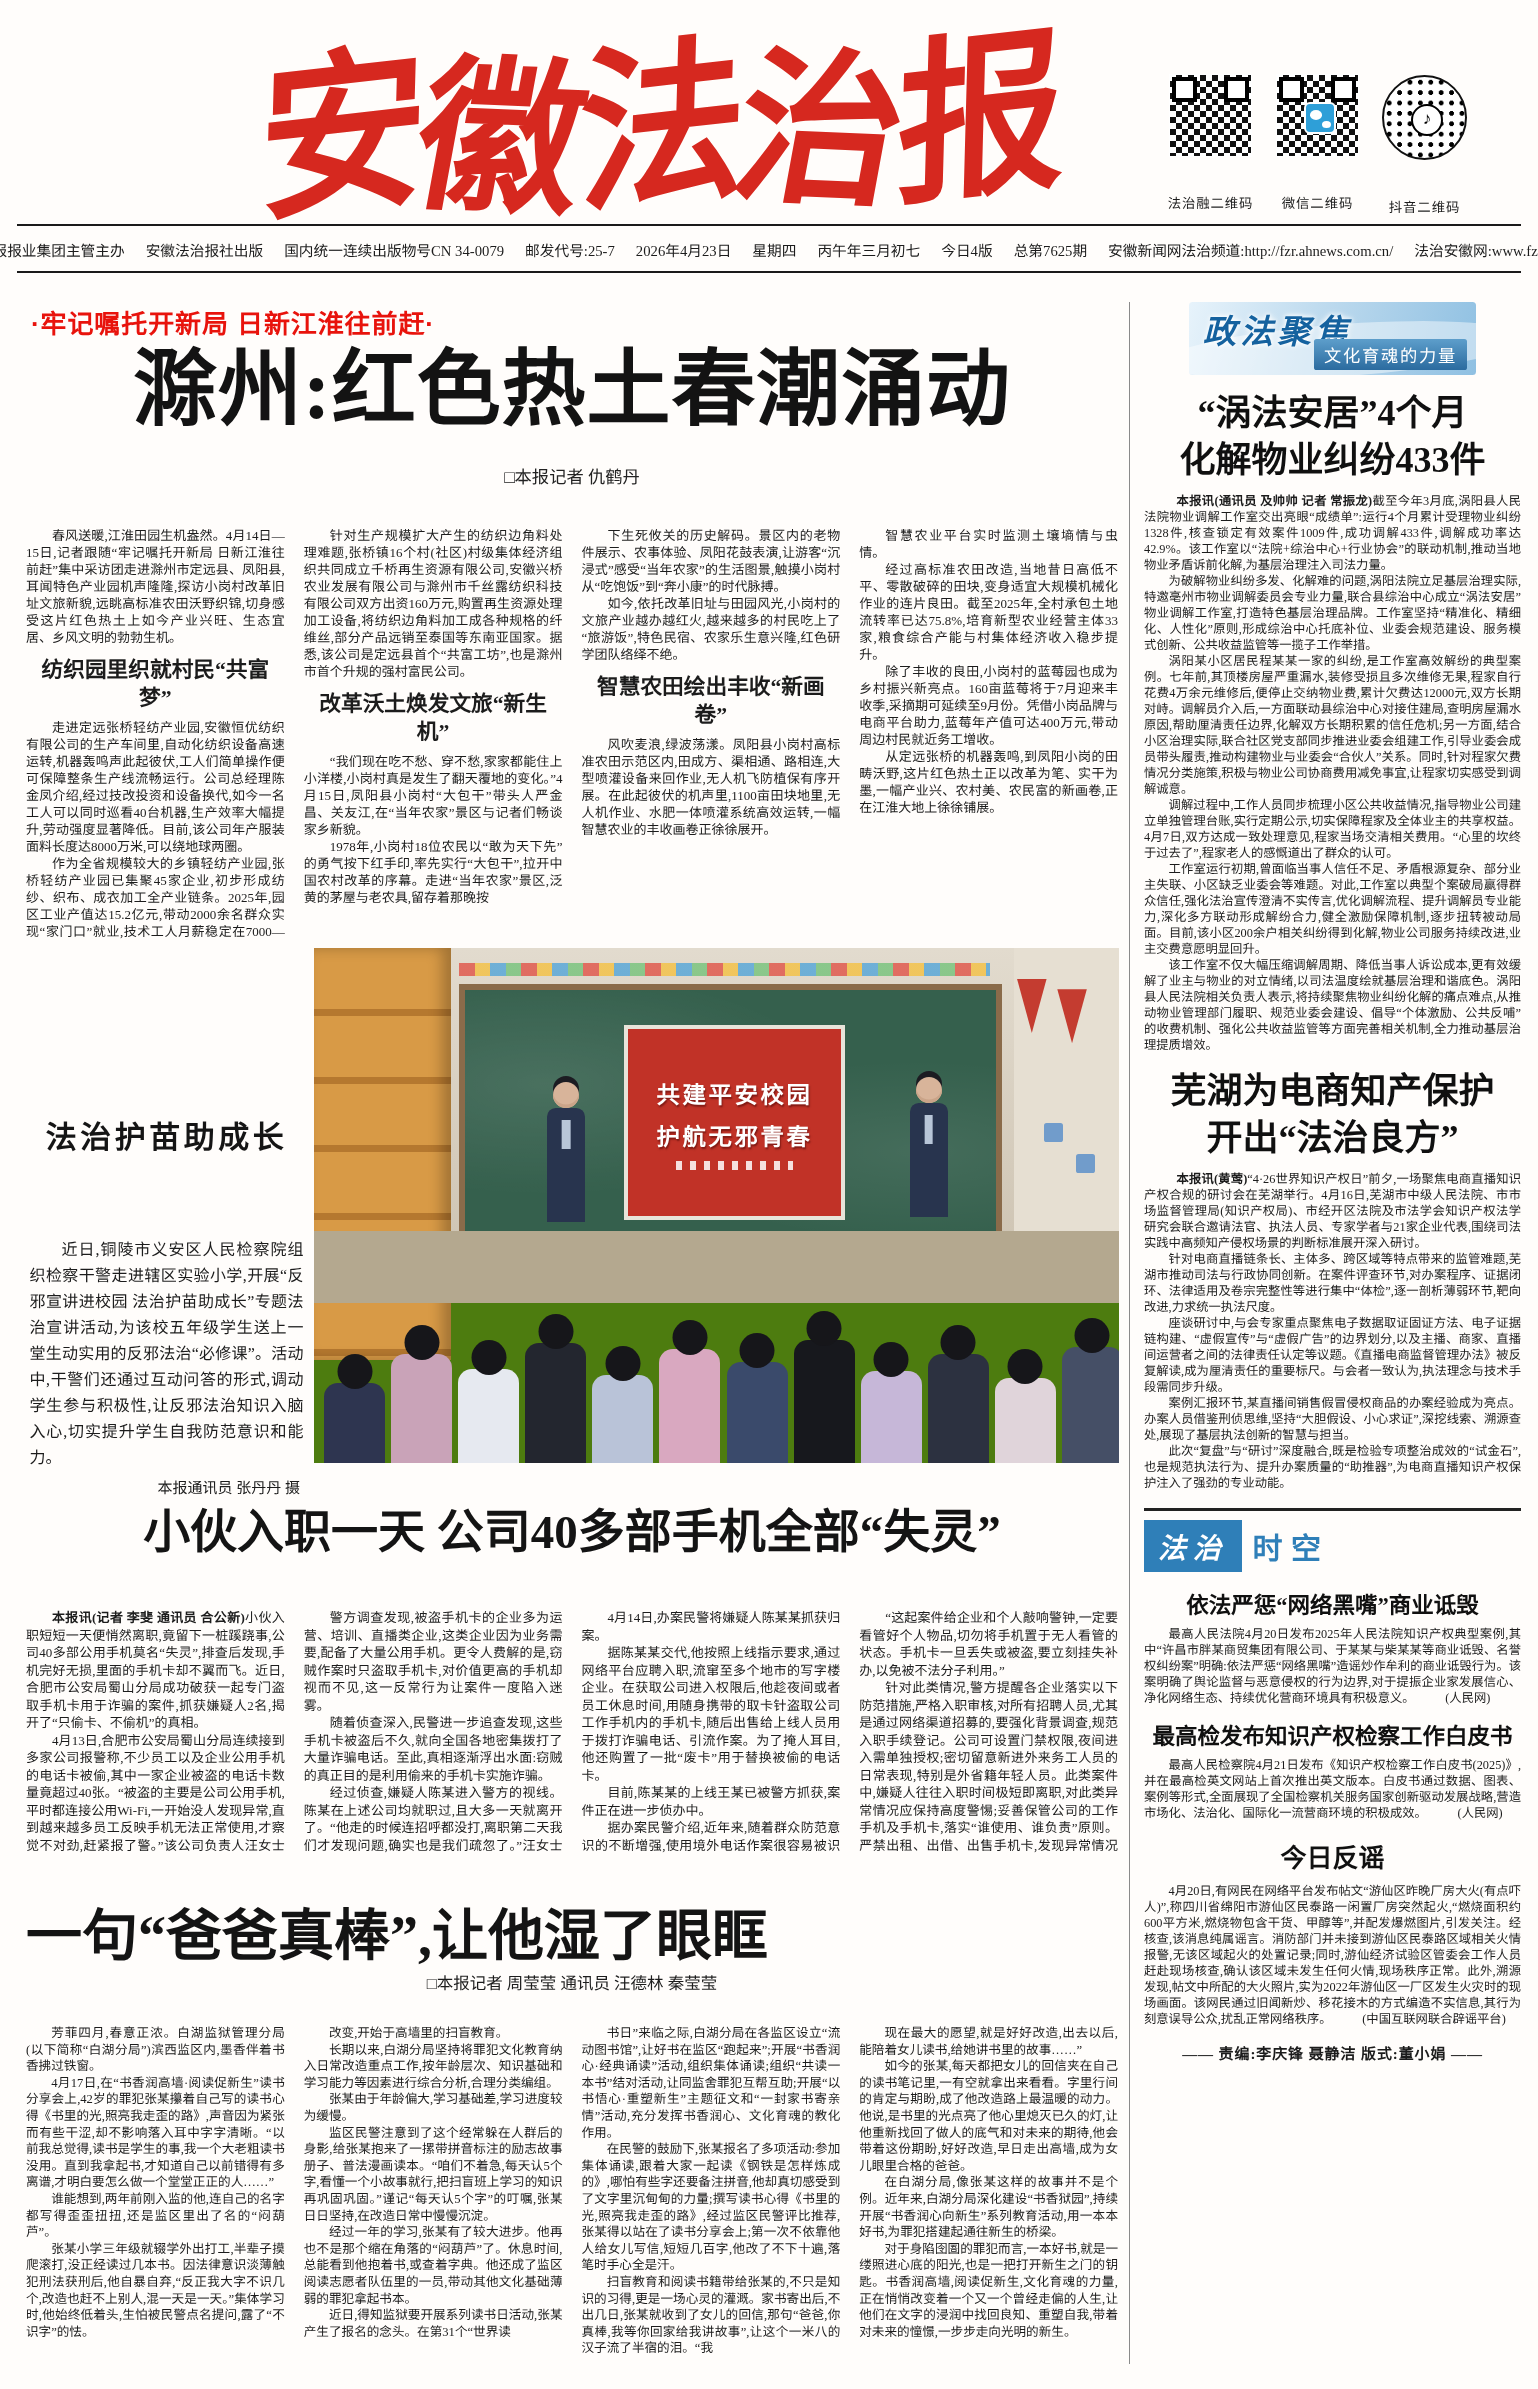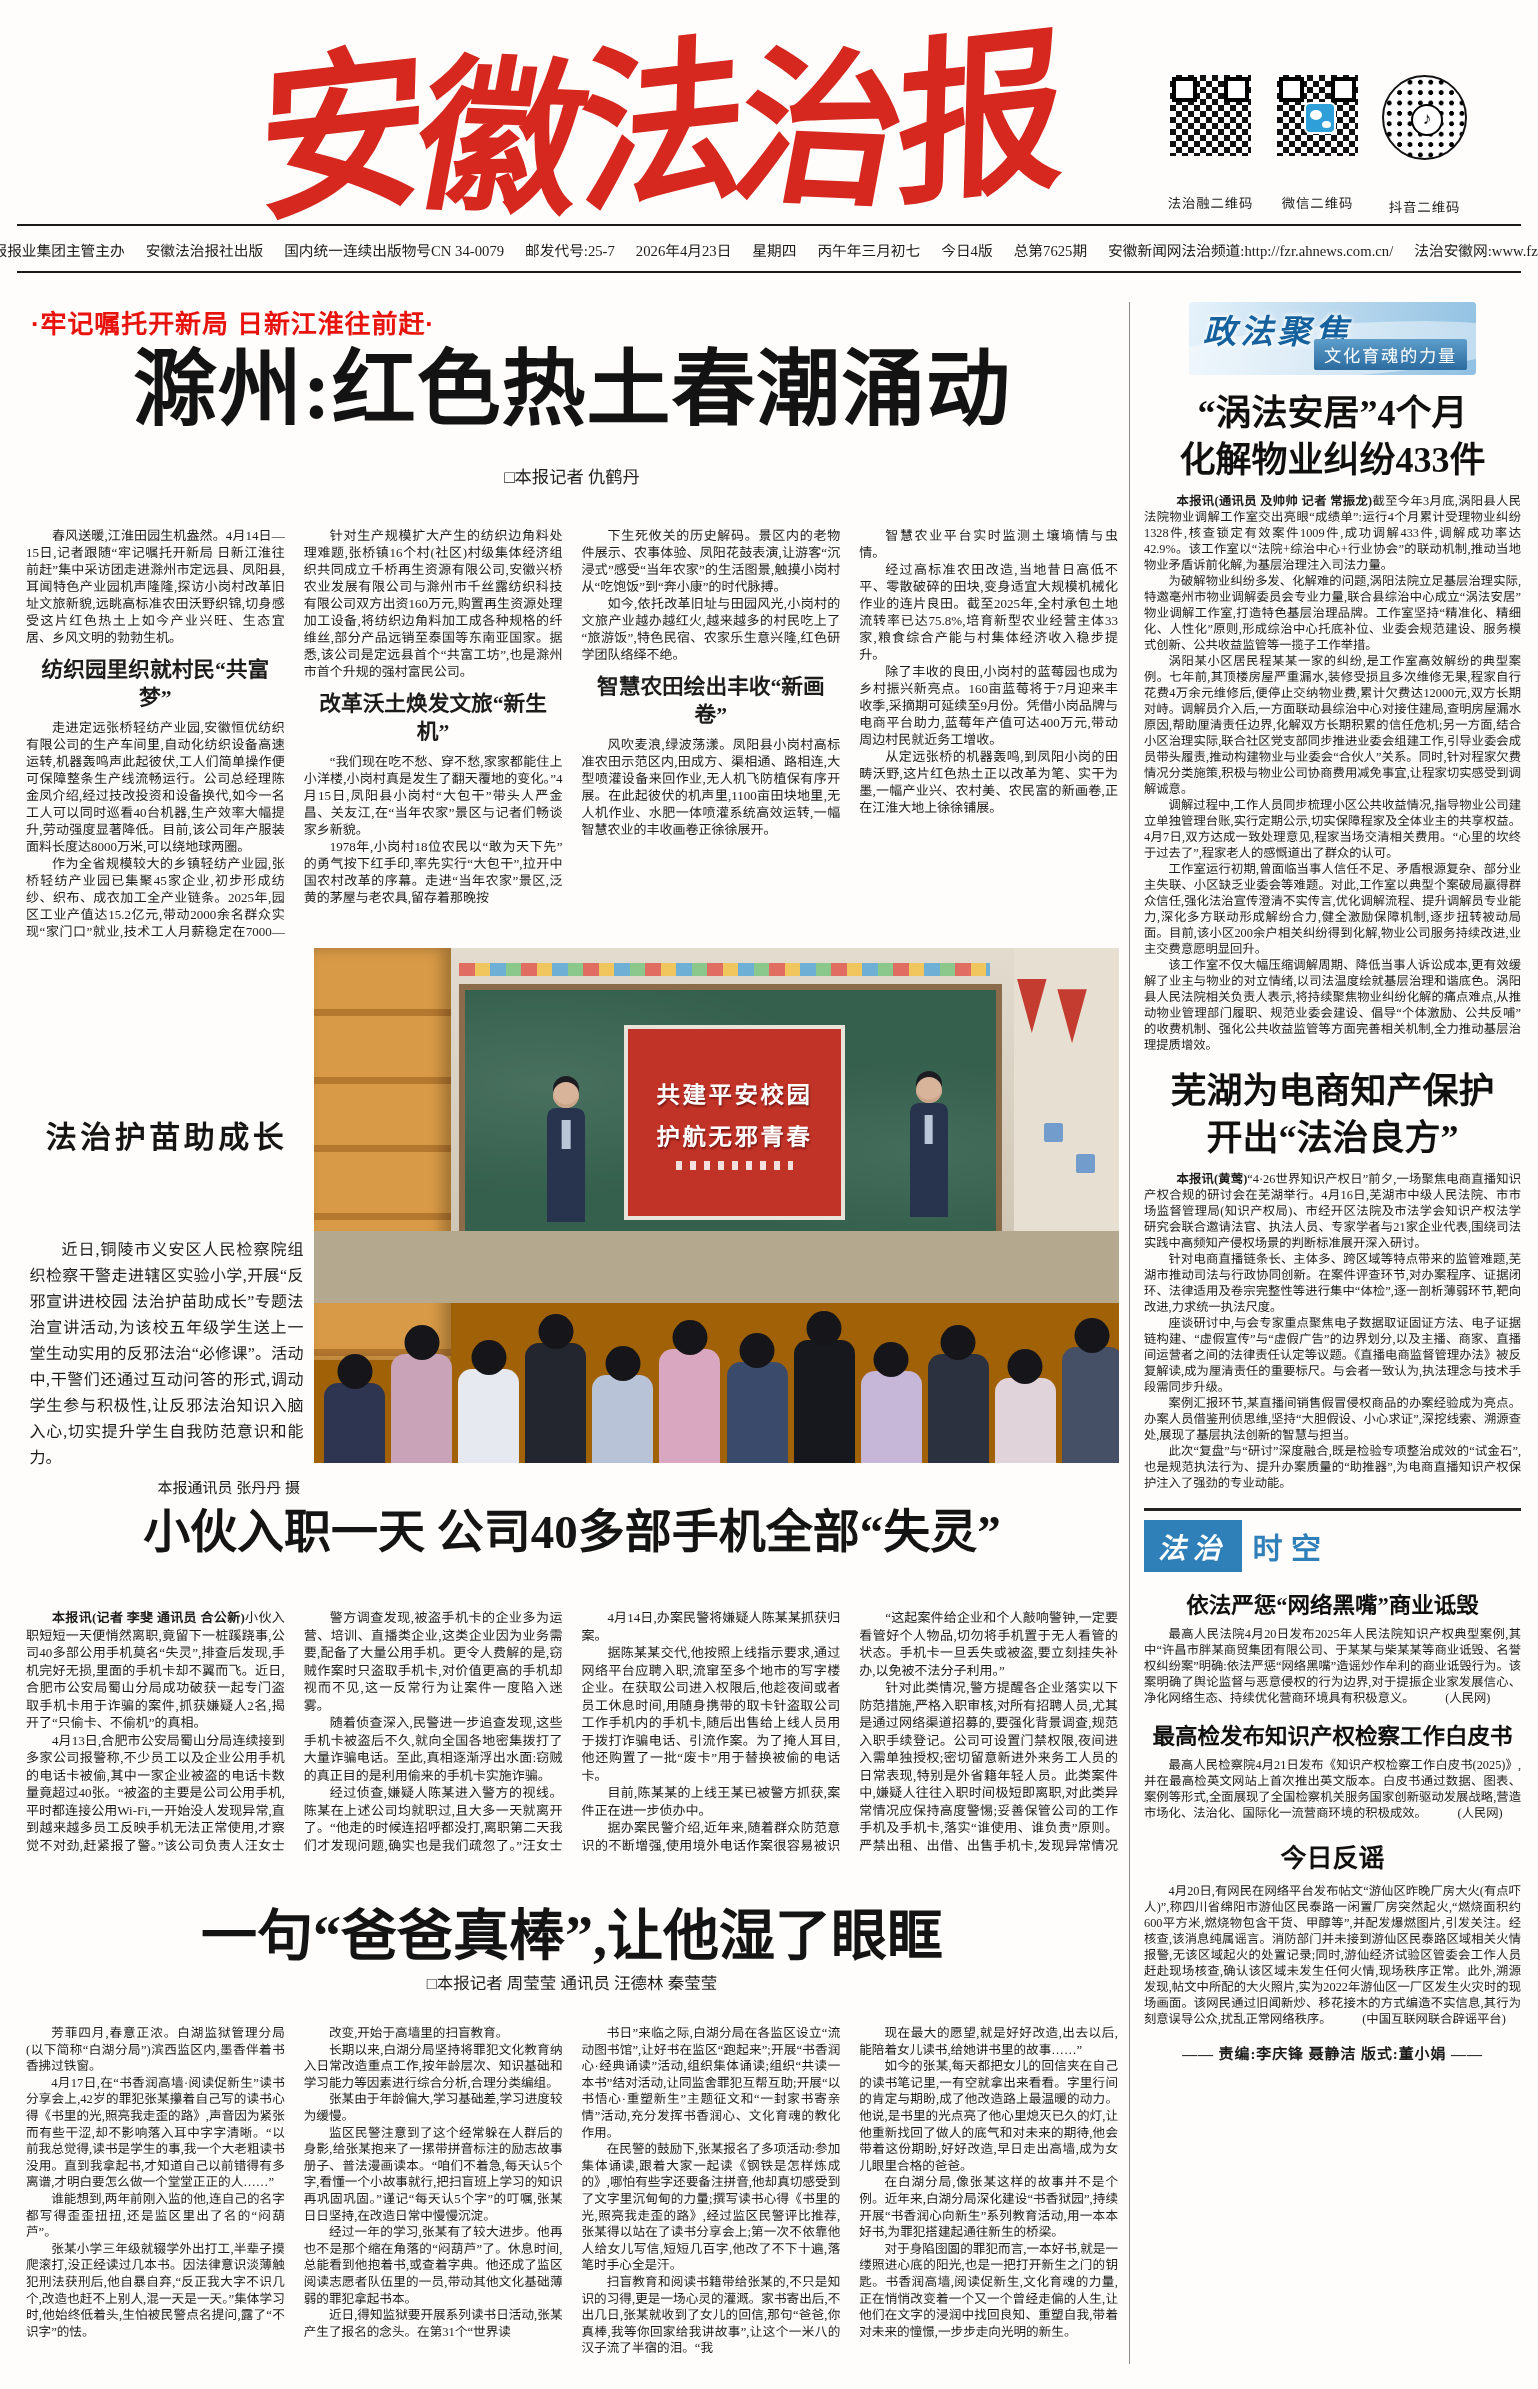--- a/index.html
+++ b/index.html
@@ -51,21 +51,21 @@
   #main-cols{left:26px;top:501px;width:1092px;height:442px;}
   #main-cols .col{font-size:13px;line-height:17px;}
   #main-cols .colsub{font-size:21.7px;line-height:28px;margin:9.5px 0 7.8px;}
 
   
   #cap{left:29.5px;top:954px;width:274px;height:510px;}
   #cap-title{margin-top:158px;text-align:center;font-size:31px;font-weight:700;letter-spacing:3.5px;color:#151515;}
   #cap-text{margin-top:80px;font-size:16px;line-height:26px;text-align:justify;text-indent:2em;}
   #cap-credit{margin-top:5.2px;text-align:right;font-size:15px;padding-right:3.5px;}
 
-  #photo{left:314px;top:948px;width:805px;height:515px;overflow:hidden;background:#a16207;}
+  #photo{left:314px;top:948px;width:805px;height:515px;overflow:hidden;background:#4d7c0f;}
   .ph-wall{position:absolute;left:0;top:0;width:100%;height:58%;background:linear-gradient(#e2dbce,#cfc5b4);}
   .ph-shelf{position:absolute;left:0;top:0;width:17%;height:80%;
       background:repeating-linear-gradient(180deg,#d89a46 0 61px,#b5782f 61px 68px);box-shadow:inset -8.7px 0 14px rgba(0,0,0,.25);}
   .ph-sidewall{position:absolute;right:0;top:0;width:13%;height:58%;background:#e6dfd2;}
   .ph-mark{position:absolute;width:19px;height:19px;background:#4a86c8;opacity:.75;border-radius:2.6px;}
   .ph-board{position:absolute;left:18%;top:7%;width:66%;height:52%;background:#35604d;border:6px solid #8a6b4a;
       background-image:radial-gradient(ellipse at 15% 35%,rgba(255,255,255,.10),transparent 45%),
                        radial-gradient(ellipse at 85% 60%,rgba(255,255,255,.08),transparent 40%);}
   .ph-garland{position:absolute;left:18%;top:3%;width:66%;height:13px;opacity:.85;
       background:repeating-linear-gradient(90deg,#e05a4e 0 15.6px,#f3c24a 15.6px 31px,#5aa8d8 31px 47px,#7bc47f 47px 62px);}
@@ -94,21 +94,21 @@
   .stu:nth-of-type(8){height:123px;background:#17181d;}
   .stu:nth-of-type(9){height:92px;background:#c6b7d8;}
   .stu:nth-of-type(10){height:109px;background:#2c3140;}
   .stu:nth-of-type(11){height:85px;background:#e0d4da;}
   .stu:nth-of-type(12){height:116px;background:#454f66;}
 
   
   #m-head{left:26px;top:1493px;width:1092px;text-align:center;font-size:47px;font-weight:900;color:#141414;}
   #m-cols{left:26px;top:1583px;width:1092px;height:271px;}
   #m-cols .col{font-size:13px;line-height:17.5px;}
-  #d-head{left:26px;top:1890px;width:1092px;text-align:center;font-size:56px;font-weight:900;color:#141414;}
+  #d-head{left:26px;top:1890px;width:1092px;font-size:56px;font-weight:900;color:#141414;}
   #d-byline{left:26px;top:1970px;width:1092px;text-align:center;font-size:16.5px;}
   #d-cols{left:26px;top:1999px;width:1092px;height:378px;}
   #d-cols .col{font-size:12.6px;line-height:16.6px;}
 
   
   #vdiv{left:1129px;top:302px;height:2062px;}
   #right{left:1144px;top:300px;width:377px;height:2077px;overflow:hidden;display:flex;flex-direction:column;}
   .badge{position:relative;height:73px;margin:1.7px 45px 12px;border-radius:3.5px;overflow:hidden;
       background:linear-gradient(105deg,#e7f3fb 0%,#bddaee 45%,#8fc0e2 100%);}
   .badge::before{content:"";position:absolute;left:-26px;top:22.5px;width:364px;height:52px;border-radius:50%;

